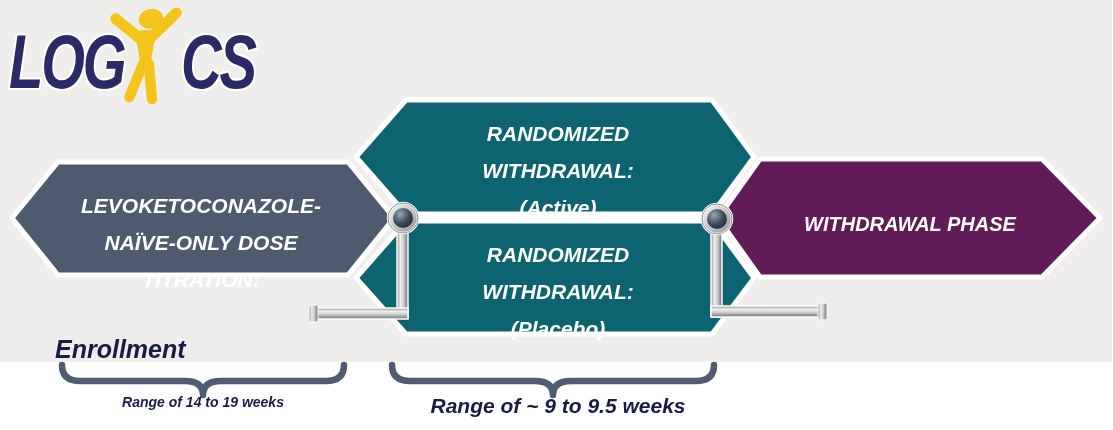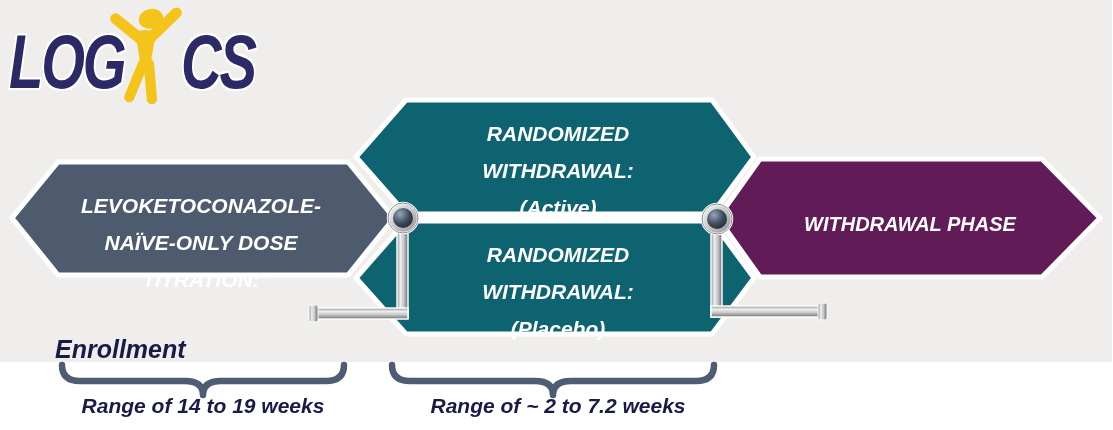--- a/index.html
+++ b/index.html
@@ -30,21 +30,21 @@
     font-family:"Liberation Sans",sans-serif;
   }
   .hex-lbl{color:#ffffff;text-align:center;font-size:21px;line-height:37px;}
   .dark-lbl{color:#181b45;}
   .lbl-titration{left:28px;top:187px;width:346px;}
   .lbl-active{left:418px;top:115px;width:280px;}
   .lbl-placebo{left:418px;top:236px;width:280px;}
   .lbl-restoration{left:762px;top:206px;width:296px;text-align:center;font-size:20px;}
   .lbl-enrollment{left:55px;top:299px;width:250px;text-align:left;font-size:25px;margin-top:36px;}
   .lbl-primary{left:841px;top:288px;width:260px;text-align:left;font-size:25px;line-height:33px;}
-  .lbl-range1{left:45px;top:394px;width:316px;text-align:center;font-size:21px;}
+  .lbl-range1{left:45px;top:394px;width:316px;text-align:center;font-size:14px;}
   .lbl-range2{left:398px;top:394px;width:320px;text-align:center;font-size:21px;}
 </style>
 </head>
 <body>
 
 <div class="stage">
 
   <svg class="diagram-svg" width="1113" height="430" viewBox="0 0 1113 430">
     <defs>
       <linearGradient id="gradBarH" x1="0" y1="0" x2="0" y2="1">
@@ -127,15 +127,15 @@
 TITRATION:</div>
   <div class="lbl hex-lbl lbl-active">RANDOMIZED
 WITHDRAWAL:
 (Active)</div>
   <div class="lbl hex-lbl lbl-placebo">RANDOMIZED
 WITHDRAWAL:
 (Placebo)</div>
   <div class="lbl hex-lbl lbl-restoration">WITHDRAWAL PHASE</div>
   <div class="lbl dark-lbl lbl-enrollment">Enrollment</div>
   <div class="lbl dark-lbl lbl-range1">Range of 14 to 19 weeks</div>
-  <div class="lbl dark-lbl lbl-range2">Range of ~ 2 to 7.2 weeks</div>
+  <div class="lbl dark-lbl lbl-range2">Range of ~ 9 to 9.5 weeks</div>
 
 </div>
 
 </body></html>

